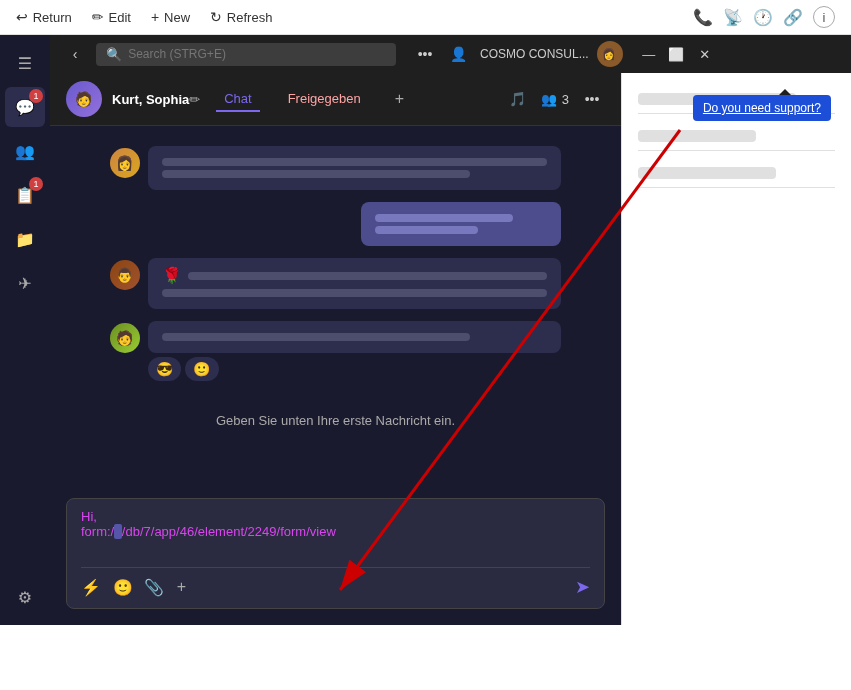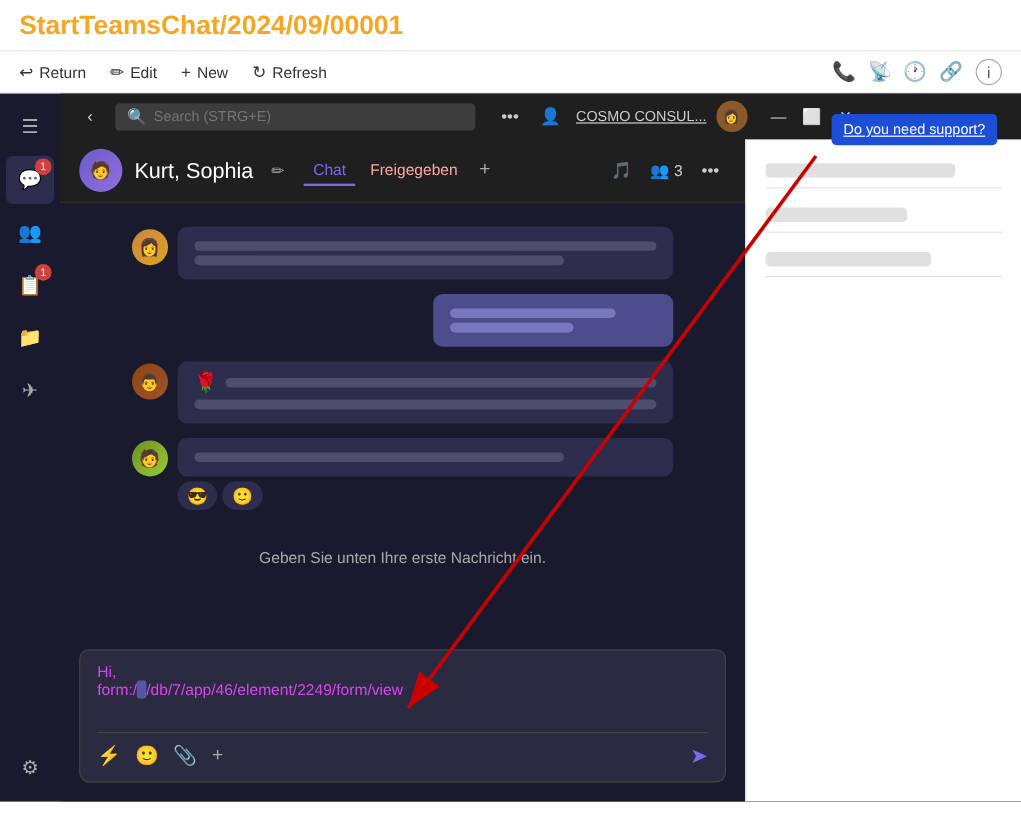--- a/index.html
+++ b/index.html
@@ -146,21 +146,20 @@
       width: 26px;
       height: 26px;
       display: flex;
       align-items: center;
       justify-content: center;
       border-radius: 4px;
     }
     .cosmo-label {
       color: #ccc;
       font-size: 12px;
-      text-decoration: underline;
     }
     .avatar-circle {
       width: 26px;
       height: 26px;
       border-radius: 50%;
       background: #8b5a2b;
       display: flex;
       align-items: center;
       justify-content: center;
       font-size: 11px;
@@ -214,29 +213,29 @@
       background: linear-gradient(135deg, #6a5acd, #9370db);
       display: flex;
       align-items: center;
       justify-content: center;
       font-size: 14px;
       color: #fff;
       margin-right: 10px;
       flex-shrink: 0;
     }
     .chat-user-name {
-      font-size: 18px;
-      font-weight: 400;
+      font-size: 13px;
+      font-weight: 700;
       color: #fff;
-      margin-right: 15px;
+      margin-right: 0;
     }
     .edit-icon { color: #aaa; font-size: 13px; cursor: pointer; margin-right: 16px; }
     .chat-tabs {
       display: flex;
-      gap: 4px;
+      gap: 20px;
       align-items: center;
     }
     .chat-tab {
       padding: 4px 8px;
       font-size: 13px;
       color: #fca5a5;
       cursor: pointer;
       border-bottom: 2px solid transparent;
     }
     .chat-tab.active {
@@ -409,23 +408,20 @@
     .right-field-value {
       font-size: 12px;
       color: #333;
     }
   </style>
 </head>
 <body>
 
 <div style="position:relative; width:851px; height:690px; overflow:hidden;">
 
-  <div class="title-bar">
-    <h1>StartTeamsChat/2024/09/00001</h1>
-  </div>
 
   <div class="toolbar">
     <div class="toolbar-item">
       <span class="toolbar-icon">↩</span>
       <span>Return</span>
     </div>
     <div class="toolbar-item">
       <span class="toolbar-icon">✏</span>
       <span>Edit</span>
     </div>

